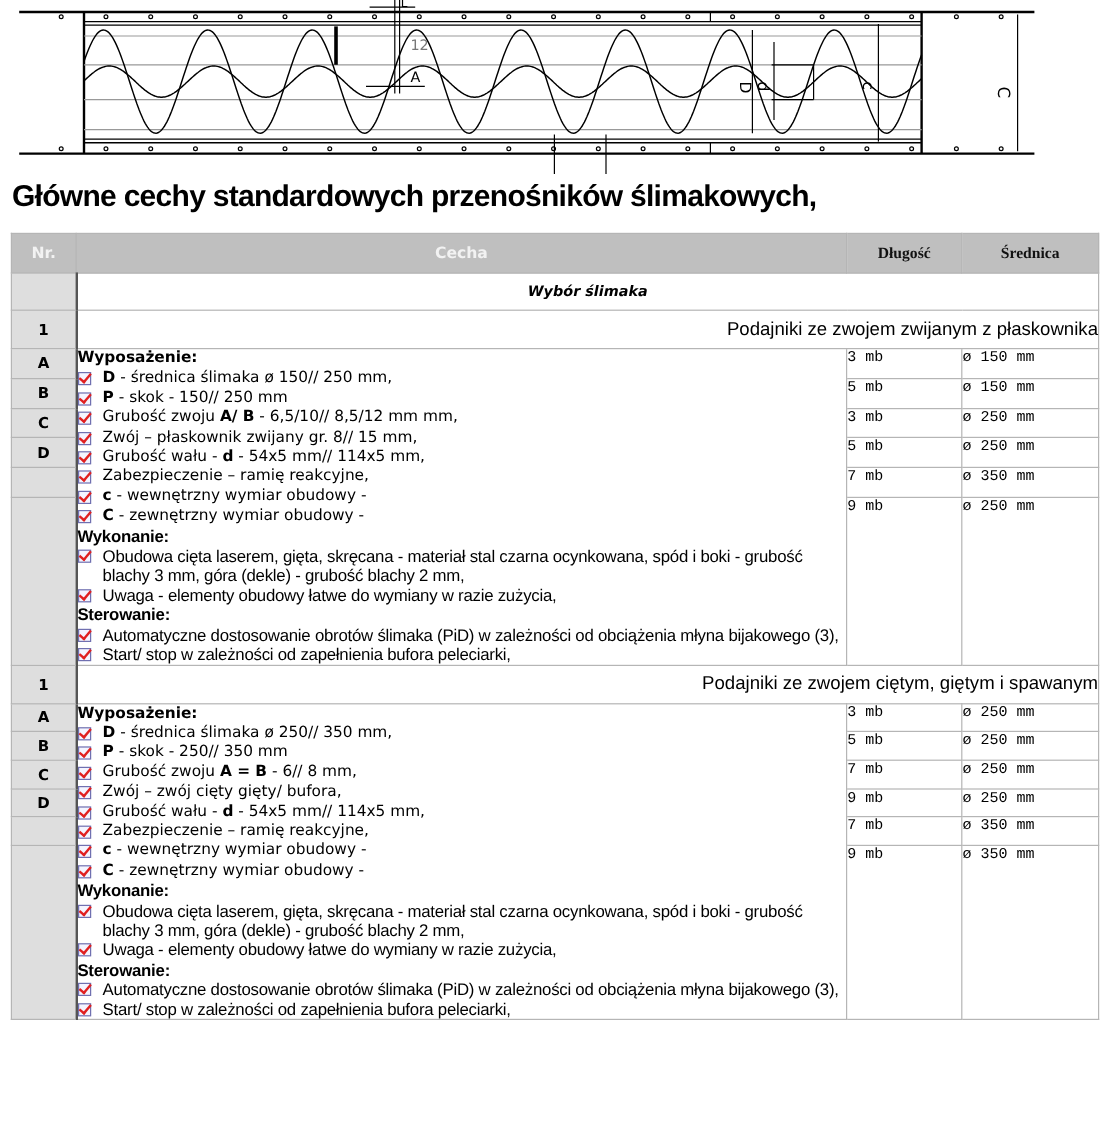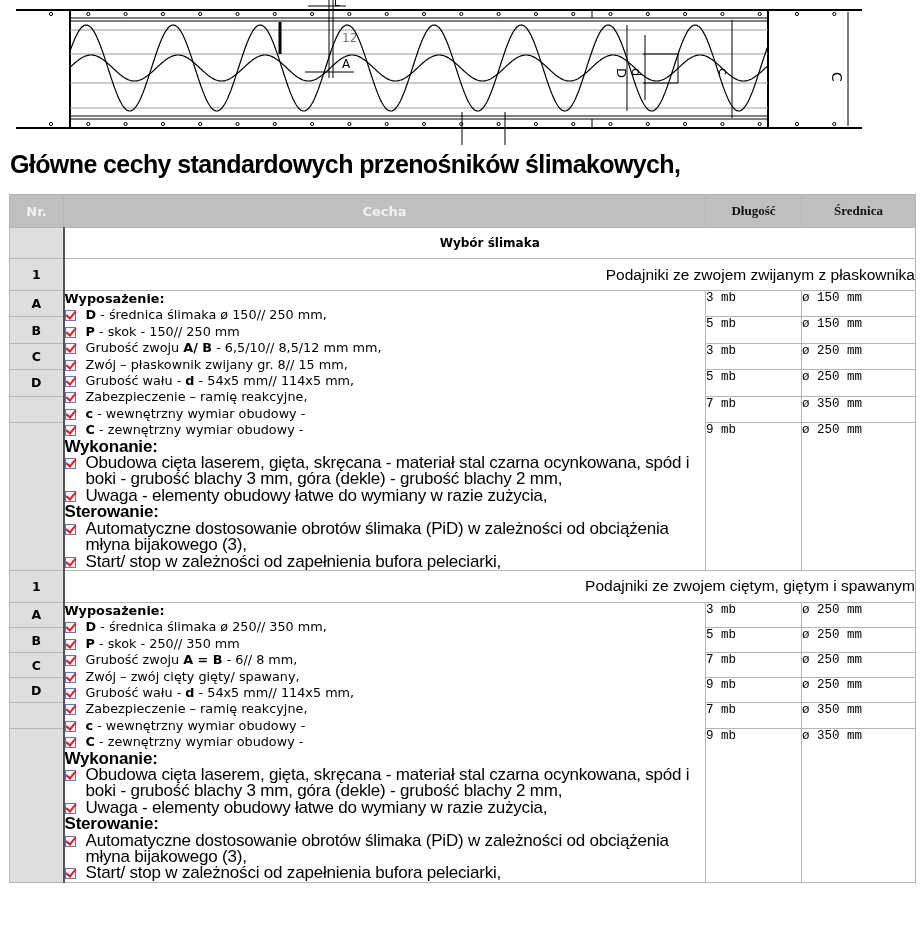--- a/index.html
+++ b/index.html
@@ -5,30 +5,30 @@
   html, body { margin: 0; padding: 0; background: #ffffff; }
   body { width: 924px; height: 943px; position: relative; overflow: hidden; font-family: "DejaVu Sans", sans-serif; color: #000; }
   #drawing { position: absolute; left: 0; top: 0; width: 924px; height: 145px; }
   #title { position: absolute; left: 10px; top: 150px; font-family: "Liberation Sans", sans-serif; font-weight: bold; font-size: 25px; letter-spacing: -0.6px; white-space: nowrap; }
   table.spec { position: absolute; left: 9px; top: 194px; width: 906px; border-collapse: collapse; table-layout: fixed; }
   table.spec td, table.spec th { border: 1px solid #b5b5b5; padding: 0; vertical-align: top; }
   th { background: #bfbfbf; height: 32px; font-size: 13px; font-weight: bold; vertical-align: middle !important; text-align: center; }
   th.hdr-light { color: #f2f2f2; margin-left: 41px; }
   th.hdr-dark { color: #111; font-family: Liberation Serif, serif; }
   td.nr { background: #dedede; text-align: center; font-weight: bold; font-size: 12.5px; vertical-align: middle !important; border-right: 2px solid #555 !important; }
-  .head-row td { border-bottom: 2px solid #555; }
+  .head-row td { border-bottom: 2px solid #555; font-style: italic; }
   td.section { text-align: center; font-weight: bold; font-size: 12px; vertical-align: middle !important; height: 30px; }
   td.group { text-align: right; font-family: "Liberation Sans", sans-serif; font-size: 15.5px; vertical-align: middle !important; height: 31px; }
   td.cecha { padding: 4px 6px 0 6px; font-size: 12.8px; line-height: 16.4px; }
   td.val { font-family: Liberation Mono, monospace; font-size: 12.5px; padding: 8px 0 0 7px; height: 22px; }
   .lbl { font-weight: bold; display: block; }
   .item { position: relative; padding-left: 21px; }
   .chk { position: absolute; left: 0; top: 3px; width: 9px; height: 9px; border: 1px solid #7070b0; background: #f4f4ff; }
   .chk::after { content: ""; position: absolute; left: 2px; top: -2px; width: 4px; height: 8px; border-right: 2px solid #e02020; border-bottom: 2px solid #e02020; transform: rotate(40deg); }
-  .narrow { font-family: "Liberation Sans", sans-serif; font-size: 17px; letter-spacing: -0.2px; }
+  .narrow { font-family: "Liberation Sans", sans-serif; font-size: 14px; letter-spacing: -0.2px; }
   .narrow .lbl { font-family: "Liberation Sans", sans-serif; }
 </style>
 </head>
 <body>
 
 <svg id="drawing" viewBox="0 0 924 145">
   <g stroke="#000" fill="none">
     <line x1="16" y1="10" x2="862" y2="10" stroke-width="2"></line>
     <line x1="16" y1="128" x2="862" y2="128" stroke-width="2"></line>
     <line x1="70" y1="10" x2="70" y2="128" stroke-width="2"></line>
@@ -200,21 +200,21 @@
         <td class="nr">1</td>
         <td class="group narrow-title" colspan="3">Podajniki ze zwojem ciętym, giętym i spawanym</td>
       </tr>
       <tr>
         <td class="nr">A</td>
         <td class="cecha" rowspan="6">
           <span class="lbl">Wyposażenie:</span>
           <div class="item"><span class="chk"></span><b>D</b><span> - średnica ślimaka ø 250// 350 mm,</span></div>
           <div class="item"><span class="chk"></span><b>P</b><span> - skok - 250// 350 mm</span></div>
           <div class="item"><span class="chk"></span><span>Grubość zwoju </span><b>A = B</b><span> -  6// 8 mm,</span></div>
-          <div class="item"><span class="chk"></span><span>Zwój – zwój cięty gięty/ spawany,</span></div>
+          <div class="item"><span class="chk"></span><span>Zwój – zwój cięty gięty/ bufora,</span></div>
           <div class="item"><span class="chk"></span><span>Grubość wału - </span><b>d</b><span> - 54x5 mm// 114x5 mm,</span></div>
           <div class="item"><span class="chk"></span><span>Zabezpieczenie – ramię reakcyjne,</span></div>
           <div class="item"><span class="chk"></span><b>c</b><span> - wewnętrzny wymiar obudowy -</span></div>
           <div class="item"><span class="chk"></span><b>C</b><span> - zewnętrzny wymiar obudowy -</span></div>
           <div class="narrow">
             <span class="lbl">Wykonanie:</span>
             <div class="item"><span class="chk"></span><span>Obudowa cięta laserem, gięta, skręcana - materiał stal czarna ocynkowana, spód i boki - grubość blachy 3 mm, góra (dekle) - grubość blachy 2 mm,</span></div>
             <div class="item"><span class="chk"></span><span>Uwaga - elementy obudowy łatwe do wymiany w razie zużycia,</span></div>
             <span class="lbl">Sterowanie:</span>
             <div class="item"><span class="chk"></span><span>Automatyczne dostosowanie obrotów ślimaka  (PiD) w zależności od obciążenia młyna bijakowego (3),</span></div>

